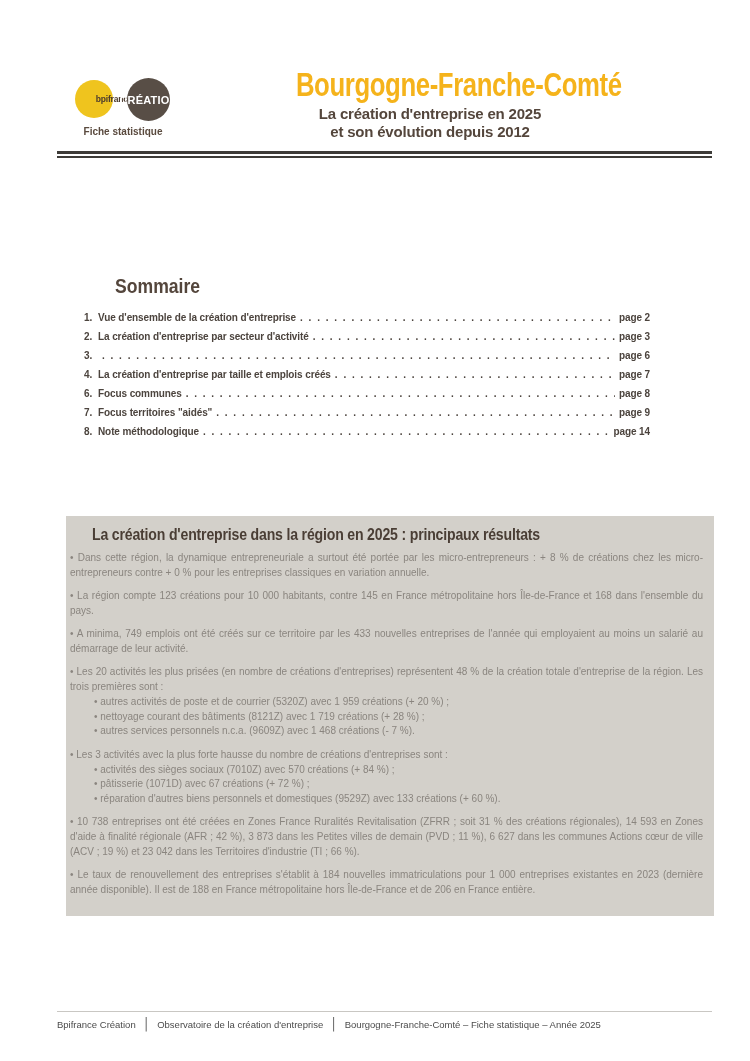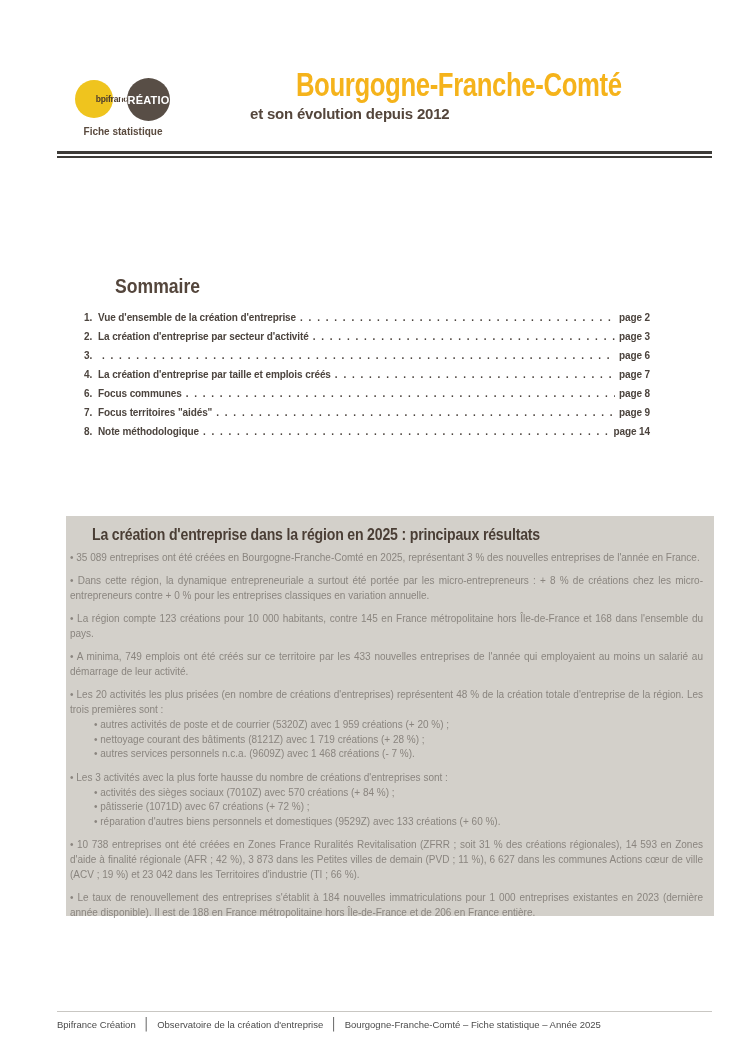--- a/index.html
+++ b/index.html
@@ -9,21 +9,21 @@
   }
   
   .logo-wrap{position:absolute;left:75px;top:78px;width:96px;}
   .circle{position:absolute;border-radius:50%;display:flex;align-items:center;justify-content:center;}
   .circle.yellow{left:0;top:2px;width:38px;height:38px;background:#EFC41E;}
   .circle.brown{left:52px;top:0;width:43px;height:43px;background:#584E46;}
   .circle.yellow span{font-size:8.5px;font-weight:bold;color:#4a3a2e;letter-spacing:-0.2px;padding-left:40px;}
   .circle.brown span{font-size:11px;font-weight:bold;color:#ffffff;letter-spacing:0.2px;}
   .logo-tagline{position:absolute;left:0;top:48px;width:96px;text-align:center;
     font-size:10px;font-weight:bold;color:#5A4A3E;white-space:nowrap;}
-  .title-block{position:absolute;left:250px;top:66px;width:360px;}
+  .title-block{position:absolute;left:250px;top:66px;width:360px;text-align:center;}
   .doc-title{display:inline-block;font-size:33px;font-weight:bold;color:#F5B31B;
     letter-spacing:-0.5px;transform:scaleX(0.78);transform-origin:50% 50%;white-space:nowrap;}
   .doc-subtitle{margin-top:1px;font-size:15px;font-weight:bold;color:#54463C;line-height:18px;letter-spacing:-0.2px;}
   .double-rule{position:absolute;left:57px;top:151px;width:655px;height:2px;
     border-top:3px solid #3D3B38;border-bottom:2px solid #3D3B38;}
   
   .sommaire-heading{position:absolute;left:115px;top:275px;font-size:20px;font-weight:bold;
     color:#54463C;transform:scaleX(0.88);transform-origin:0 50%;white-space:nowrap;}
   .toc{position:absolute;left:84px;top:308px;width:566px;}
   .toc-row{display:flex;align-items:baseline;font-size:10px;font-weight:bold;color:#4C443E;
@@ -61,20 +61,21 @@
     </div>
     <div class="circle brown">
       <span>CRÉATION</span>
     </div>
     <div class="logo-tagline">Fiche statistique</div>
   </div>
 
   <div class="title-block">
     <span class="doc-title">Bourgogne-Franche-Comté</span>
     <div class="doc-subtitle">
+      <div>La création d'entreprise en 2025</div>
       <div>et son évolution depuis 2012</div>
     </div>
   </div>
 
   <div class="double-rule"></div>
 
   <div class="sommaire-heading">Sommaire</div>
 
   <div class="toc">
     <div class="toc-row">
@@ -116,21 +117,20 @@
       <span class="toc-num">8.</span>
       <span class="toc-label">Note méthodologique</span>
       <span class="toc-leader"></span>
       <span class="toc-page">page 14</span>
     </div>
   </div>
 
   <div class="results-box">
     <div class="box-heading">La création d'entreprise dans la région en 2025 : principaux résultats</div>
 
-    <p class="bullet">35 089 entreprises ont été créées en Bourgogne-Franche-Comté en 2025, représentant 3 % des nouvelles entreprises de l'année en France.</p>
     <p class="bullet">Dans cette région, la dynamique entrepreneuriale a surtout été portée par les micro-entrepreneurs : + 8 % de créations chez les micro-entrepreneurs contre + 0 % pour les entreprises classiques en variation annuelle.</p>
     <p class="bullet">La région compte 123 créations pour 10 000 habitants, contre 145 en France métropolitaine hors Île-de-France et 168 dans l'ensemble du pays.</p>
     <p class="bullet">A minima, 749 emplois ont été créés sur ce territoire par les 433 nouvelles entreprises de l'année qui employaient au moins un salarié au démarrage de leur activité.</p>
 
     <p class="bullet tight">Les 20 activités les plus prisées (en nombre de créations d'entreprises) représentent 48 % de la création totale d'entreprise de la région. Les trois premières sont :</p>
     <div class="sub-list">
       <div class="sub-bullet">autres activités de poste et de courrier (5320Z) avec 1 959 créations (+ 20 %) ;</div>
       <div class="sub-bullet">nettoyage courant des bâtiments (8121Z) avec 1 719 créations (+ 28 %) ;</div>
       <div class="sub-bullet">autres services personnels n.c.a. (9609Z) avec 1 468 créations (- 7 %).</div>
     </div>

